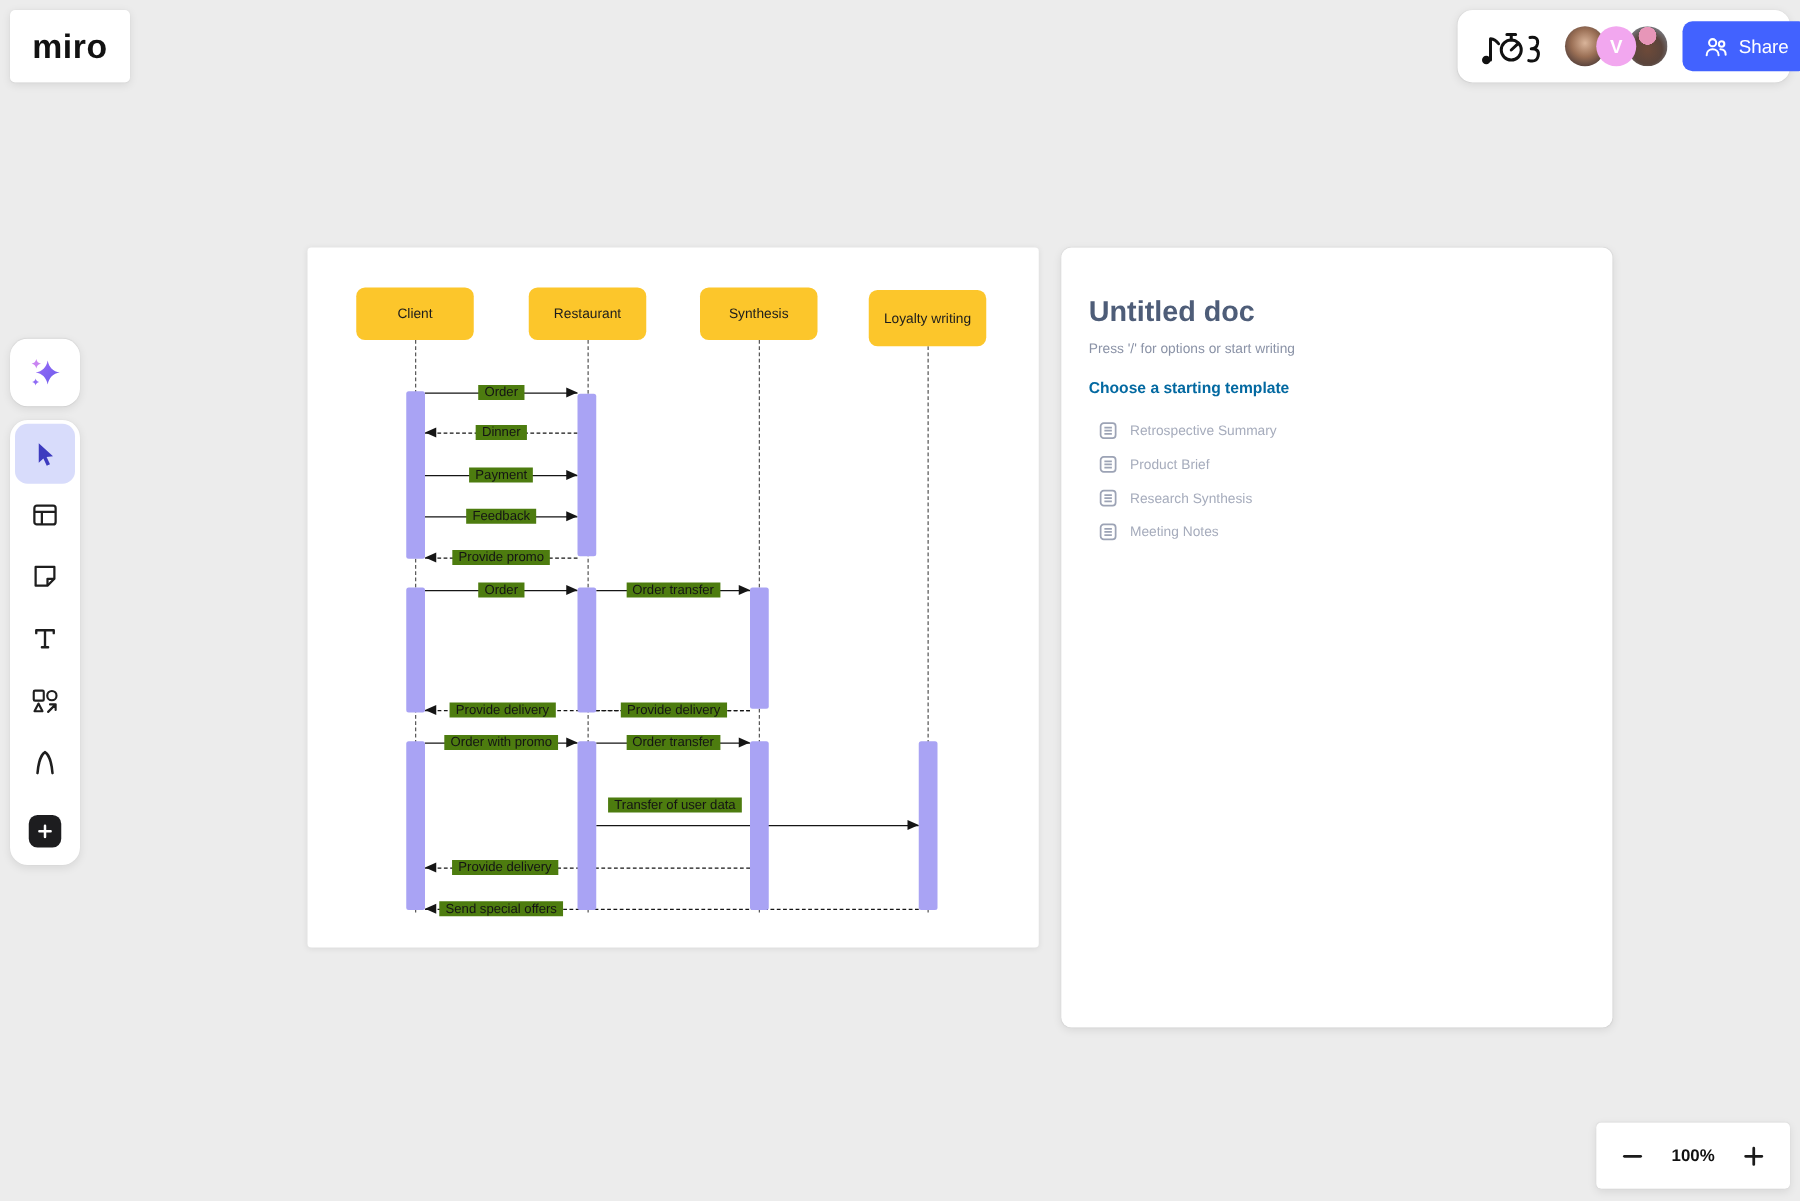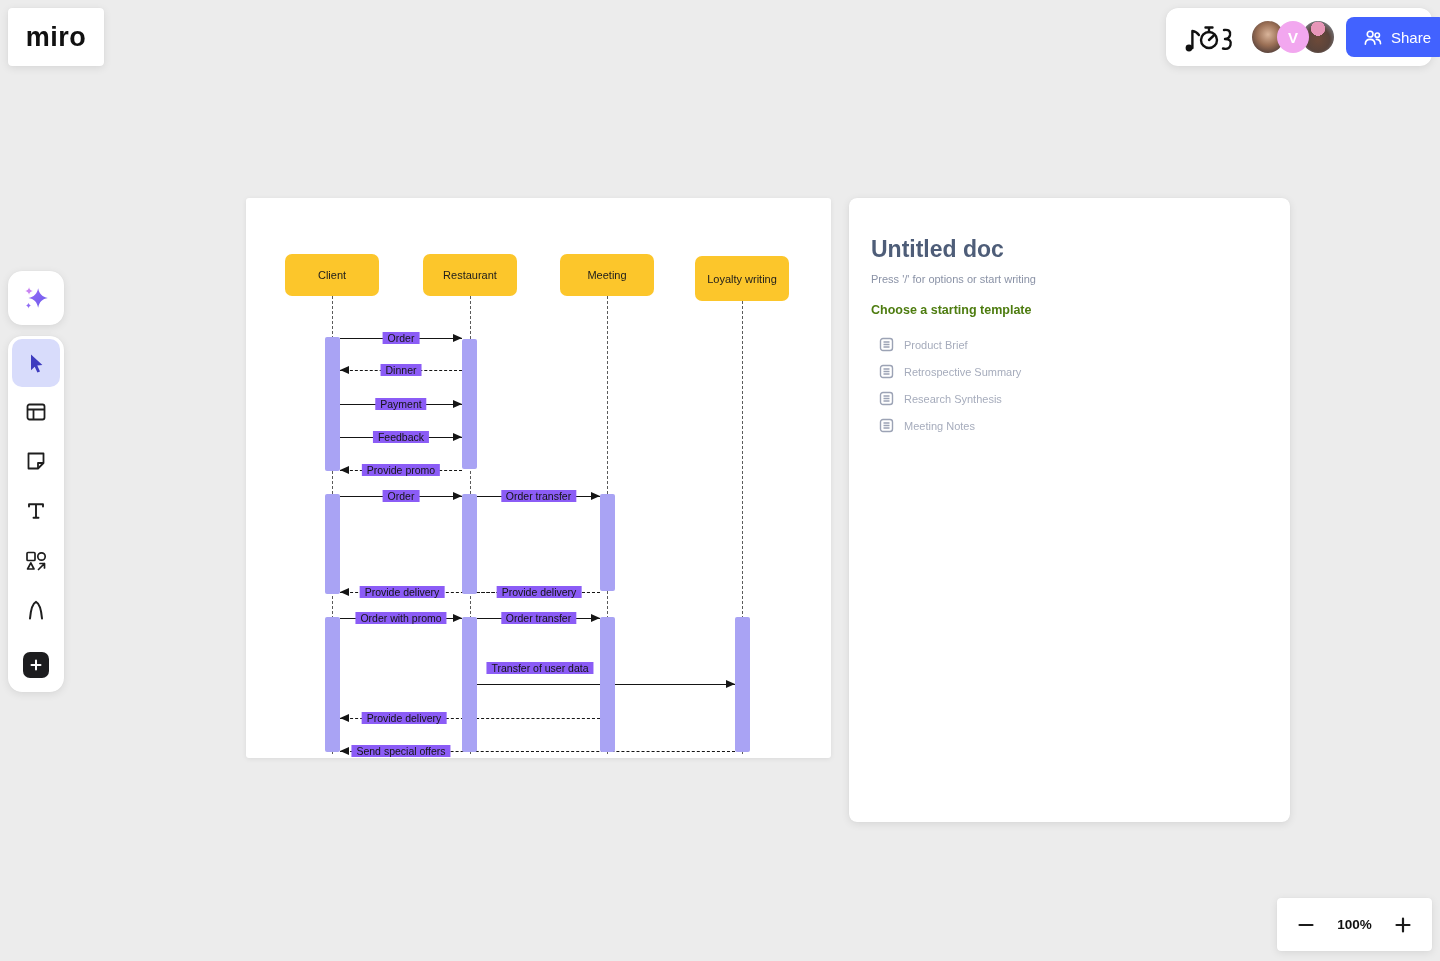--- a/index.html
+++ b/index.html
@@ -33,28 +33,28 @@
     box-shadow:0 1px 5px rgba(0,0,0,.08);}
   .lifeline{position:absolute;width:0;border-left:1px dashed #5a5a5a;}
   .msg-line{position:absolute;height:0;border-top:1.4px solid #151515;}
   .msg-line.dashed{border-top-style:dashed;}
   .arrow{position:absolute;width:0;height:0;border-top:4px solid transparent;border-bottom:4px solid transparent;}
   .arrow.right{border-left:9px solid #151515;}
   .arrow.left{border-right:9px solid #151515;}
   .activation{position:absolute;width:15px;background:var(--activation-purple,#A9A3F4);border-radius:2px;}
   .actor{position:absolute;background:var(--actor-yellow,#FCC62B);border-radius:7px;display:flex;
     align-items:center;justify-content:center;font-size:11px;color:#1c1c1c;cursor:pointer;}
-  .msg-label{position:absolute;transform:translate(-50%,-50%);background:#8b5cf6;padding:0 5px;
+  .msg-label{position:absolute;transform:translate(-50%,-50%);background:#4d7c0f;padding:0 5px;
     font-size:10.5px;color:#141414;white-space:nowrap;cursor:pointer;}
   
   .doc-panel{left:849px;top:198px;width:441px;height:624px;border-radius:8px;padding:0;}
   .doc-inner{padding:38px 38px 0 22px;}
   .doc-title{font-size:23px;font-weight:700;color:#4E5D78;margin:0 0 10px 0;cursor:text;}
   .doc-placeholder{font-size:11px;color:#8A92A6;margin:0 0 18px 0;cursor:text;}
-  .doc-heading{font-size:12.5px;font-weight:700;color:#4d7c0f;margin:0 0 14px 0;}
+  .doc-heading{font-size:12.5px;font-weight:700;color:#0369a1;margin:0 0 14px 0;}
   .tpl-item{display:flex;align-items:center;gap:10px;height:27px;cursor:pointer;margin-left:8px;}
   .tpl-item span{font-size:11px;color:#A6ACBC;}
   
   .zoom-card{left:1277px;top:898px;width:155px;height:53px;display:flex;align-items:center;
     justify-content:space-between;padding:0 20px;box-sizing:border-box;}
   .zoom-level{font-size:13.5px;font-weight:700;color:#111;cursor:pointer;}
   .zoom-btn{background:none;border:none;padding:0;display:flex;cursor:pointer;}
   svg{display:block;}
 </style>
 </head>
@@ -141,21 +141,21 @@
   <div class="rail-item" style="top:305px">
     <div class="plus-btn">
       <svg width="12" height="12" viewBox="0 0 12 12" stroke="#fff" stroke-width="2" stroke-linecap="round">
         <path d="M6 1.5 V10.5 M1.5 6 H10.5"></path>
       </svg>
     </div>
   </div>
 </div>
 
 <div class="board-frame">
-  <div style="position:absolute;inset:0;margin-top:24px;">
+  <div style="position:absolute;inset:0;">
       <div class="lifeline" style="left: 86px; top: 74px; height: 458px;"></div>
       <div class="lifeline" style="left: 224px; top: 74px; height: 458px;"></div>
       <div class="lifeline" style="left: 361px; top: 74px; height: 458px;"></div>
       <div class="lifeline" style="left: 496px; top: 79px; height: 453px;"></div>
       <div class="msg-line solid" style="left: 94px; top: 116px; width: 122px;"></div>
       <div class="arrow right" style="left: 207px; top: 112px;"></div>
       <div class="msg-line dashed" style="left: 94px; top: 148px; width: 122px;"></div>
       <div class="arrow left" style="left: 94px; top: 144px;"></div>
       <div class="msg-line solid" style="left: 94px; top: 182px; width: 122px;"></div>
       <div class="arrow right" style="left: 207px; top: 178px;"></div>
@@ -184,21 +184,21 @@
       <div class="activation" style="left: 216px; top: 117px; height: 130px;"></div>
       <div class="activation" style="left: 79px; top: 272px; height: 100px;"></div>
       <div class="activation" style="left: 216px; top: 272px; height: 100px;"></div>
       <div class="activation" style="left: 354px; top: 272px; height: 97px;"></div>
       <div class="activation" style="left: 79px; top: 395px; height: 135px;"></div>
       <div class="activation" style="left: 216px; top: 395px; height: 135px;"></div>
       <div class="activation" style="left: 354px; top: 395px; height: 135px;"></div>
       <div class="activation" style="left: 489px; top: 395px; height: 135px;"></div>
       <div class="actor" style="left: 39px; top: 32px; width: 94px; height: 42px;">Client</div>
       <div class="actor" style="left: 177px; top: 32px; width: 94px; height: 42px;">Restaurant</div>
-      <div class="actor" style="left: 314px; top: 32px; width: 94px; height: 42px;">Meeting</div>
+      <div class="actor" style="left: 314px; top: 32px; width: 94px; height: 42px;">Synthesis</div>
       <div class="actor" style="left: 449px; top: 34px; width: 94px; height: 45px;">Loyalty writing</div>
       <div class="msg-label" style="left: 155px; top: 116px;">Order</div>
       <div class="msg-label" style="left: 155px; top: 148px;">Dinner</div>
       <div class="msg-label" style="left: 155px; top: 182px;">Payment</div>
       <div class="msg-label" style="left: 155px; top: 215px;">Feedback</div>
       <div class="msg-label" style="left: 155px; top: 248px;">Provide promo</div>
       <div class="msg-label" style="left: 155px; top: 274px;">Order</div>
       <div class="msg-label" style="left: 292.5px; top: 274px;">Order transfer</div>
       <div class="msg-label" style="left: 156px; top: 370px;">Provide delivery</div>
       <div class="msg-label" style="left: 293px; top: 370px;">Provide delivery</div>
@@ -213,28 +213,28 @@
 <div class="card doc-panel">
   <div class="doc-inner">
     <h1 class="doc-title">Untitled doc</h1>
     <p class="doc-placeholder">Press '/' for options or start writing</p>
     <p class="doc-heading">Choose a starting template</p>
     <div class="tpl-item">
       <svg width="15" height="15" viewBox="0 0 15 15" fill="none" stroke="#9CA3B5" stroke-width="1.4">
           <rect x="1.5" y="1.5" width="12" height="12" rx="2.5"></rect>
           <path d="M4.5 5 h6 M4.5 7.5 h6 M4.5 10 h6"></path>
         </svg>
+      <span>Retrospective Summary</span>
+    </div>
+    <div class="tpl-item">
+      <svg width="15" height="15" viewBox="0 0 15 15" fill="none" stroke="#9CA3B5" stroke-width="1.4">
+          <rect x="1.5" y="1.5" width="12" height="12" rx="2.5"></rect>
+          <path d="M4.5 5 h6 M4.5 7.5 h6 M4.5 10 h6"></path>
+        </svg>
       <span>Product Brief</span>
-    </div>
-    <div class="tpl-item">
-      <svg width="15" height="15" viewBox="0 0 15 15" fill="none" stroke="#9CA3B5" stroke-width="1.4">
-          <rect x="1.5" y="1.5" width="12" height="12" rx="2.5"></rect>
-          <path d="M4.5 5 h6 M4.5 7.5 h6 M4.5 10 h6"></path>
-        </svg>
-      <span>Retrospective Summary</span>
     </div>
     <div class="tpl-item">
       <svg width="15" height="15" viewBox="0 0 15 15" fill="none" stroke="#9CA3B5" stroke-width="1.4">
           <rect x="1.5" y="1.5" width="12" height="12" rx="2.5"></rect>
           <path d="M4.5 5 h6 M4.5 7.5 h6 M4.5 10 h6"></path>
         </svg>
       <span>Research Synthesis</span>
     </div>
     <div class="tpl-item">
       <svg width="15" height="15" viewBox="0 0 15 15" fill="none" stroke="#9CA3B5" stroke-width="1.4">

